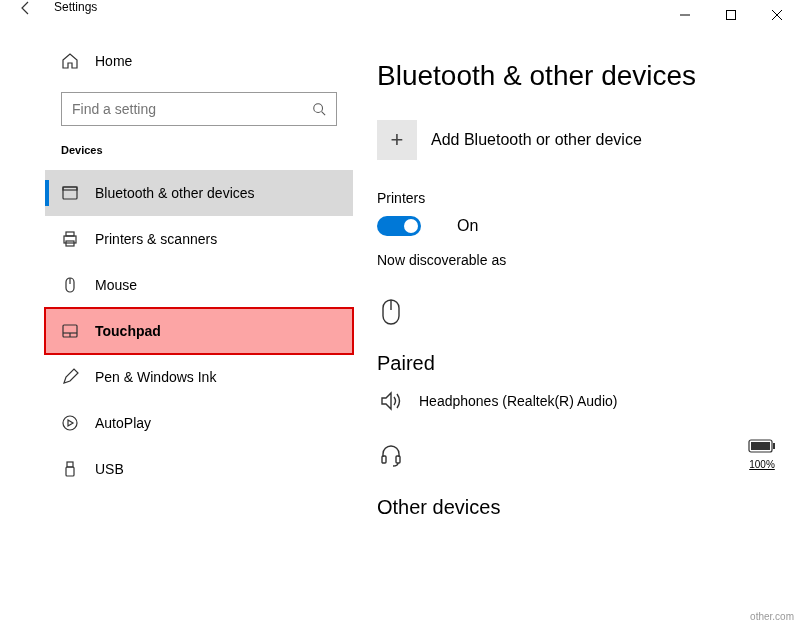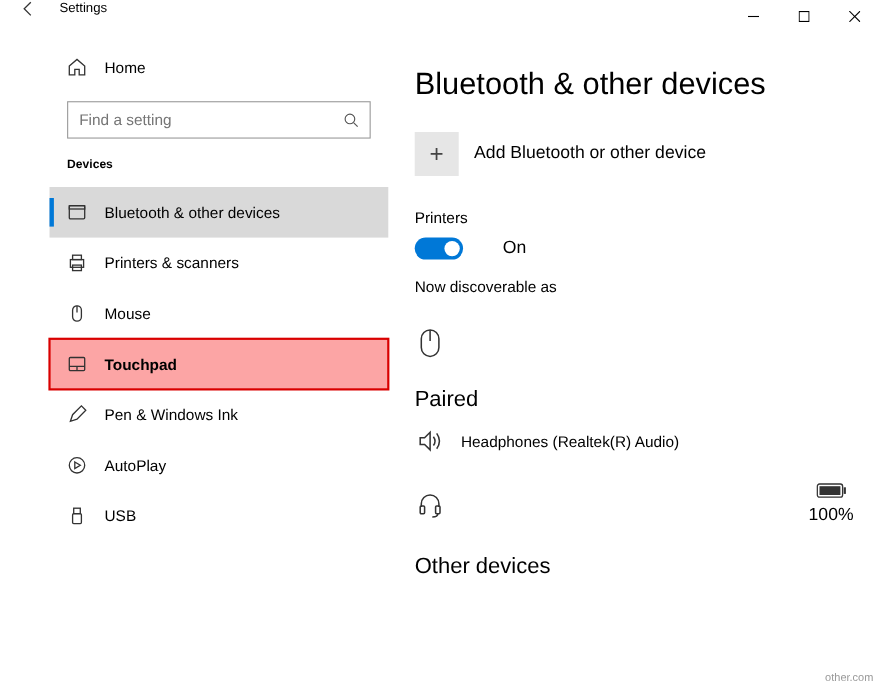--- a/index.html
+++ b/index.html
@@ -33,21 +33,21 @@
   .toggle-row { display: flex; align-items: center; margin-bottom: 16px; gap: 24px; }
   .toggle { width: 44px; height: 20px; border-radius: 10px; background: #0078d7; position: relative; margin-right: 12px; }
   .toggle::after { content:""; position:absolute; right:3px; top:3px; width:14px; height:14px; border-radius:50%; background:#fff; }
   .status-text { font-size: 14px; margin-bottom: 30px; }
   .section-head { font-size: 20px; font-weight: 400; margin-bottom: 14px; }
   .dev-row { display: flex; align-items: center; margin-bottom: 26px; }
   .dev-icon { width: 28px; margin-right: 14px; display:flex; justify-content:center; }
   .dev-label { font-size: 14px; }
   .dev-sub { font-size: 12px; color: #666; }
   .batt { margin-left: auto; text-align: center; }
-  .batt-pct { font-size: 16px; margin-top: 2px; }
+  .batt-pct { font-size: 10px; margin-top: 2px; text-decoration: underline; }
 
   .watermark { position: absolute; right: 6px; bottom: 4px; font-size: 10px; color: #999; }
 </style>
 </head>
 <body>
 
 <div class="titlebar">
   <div class="back">
     <svg width="16" height="16" viewBox="0 0 16 16">
         <path d="M10 2 L4 8 L10 14" fill="none" stroke="#333" stroke-width="1.2"></path>

